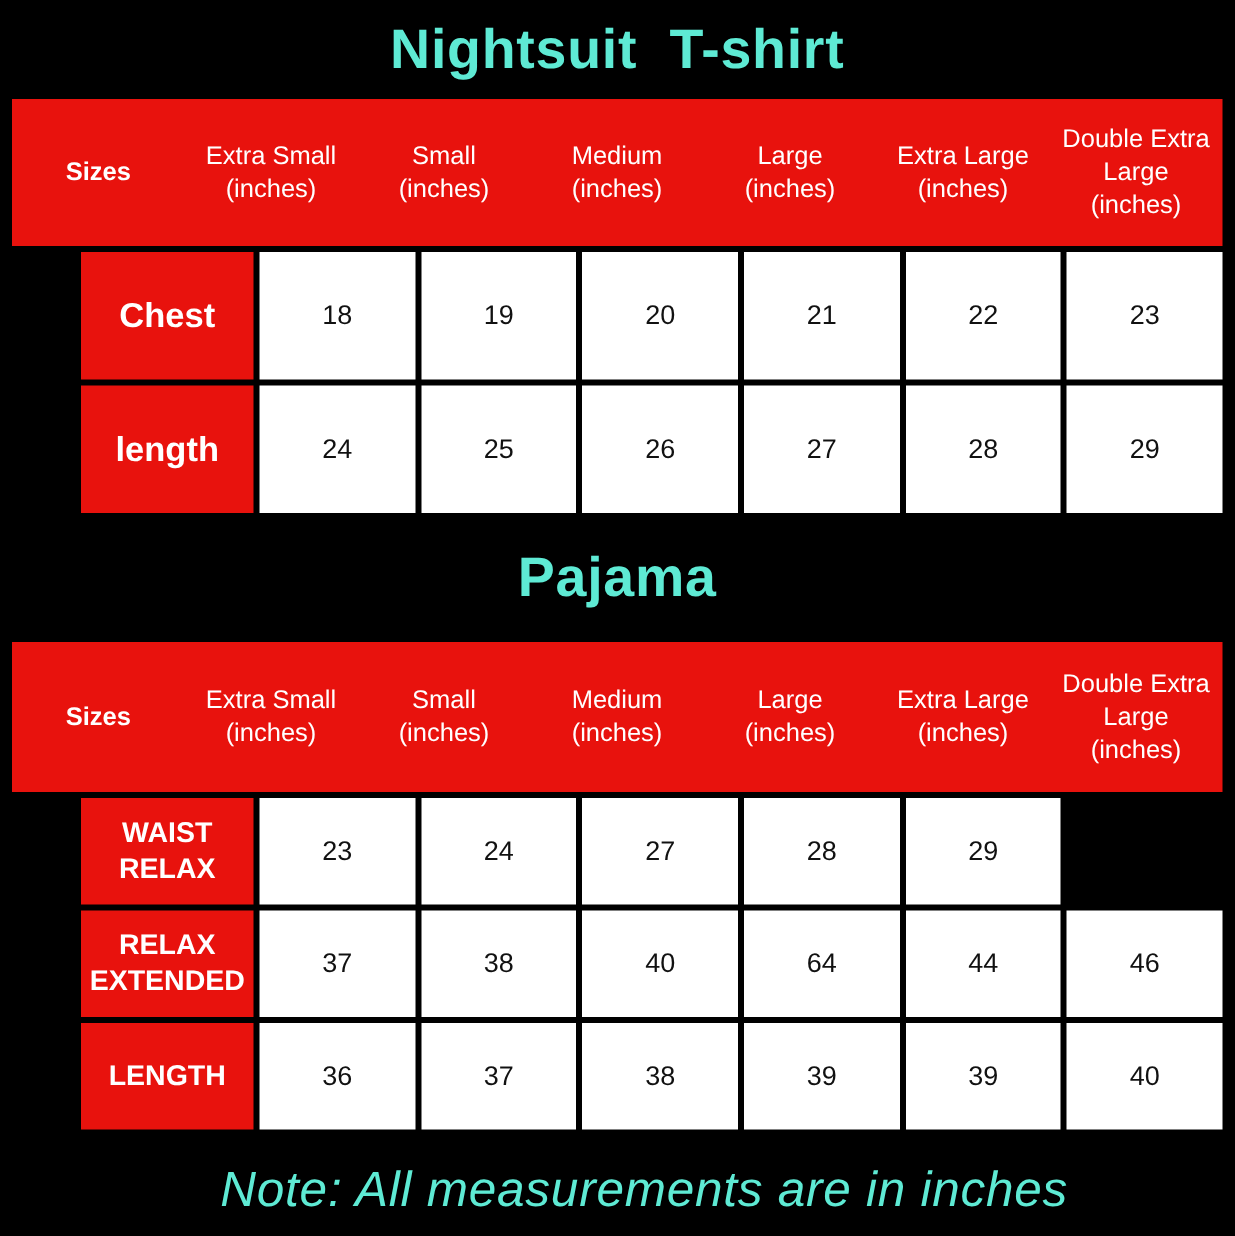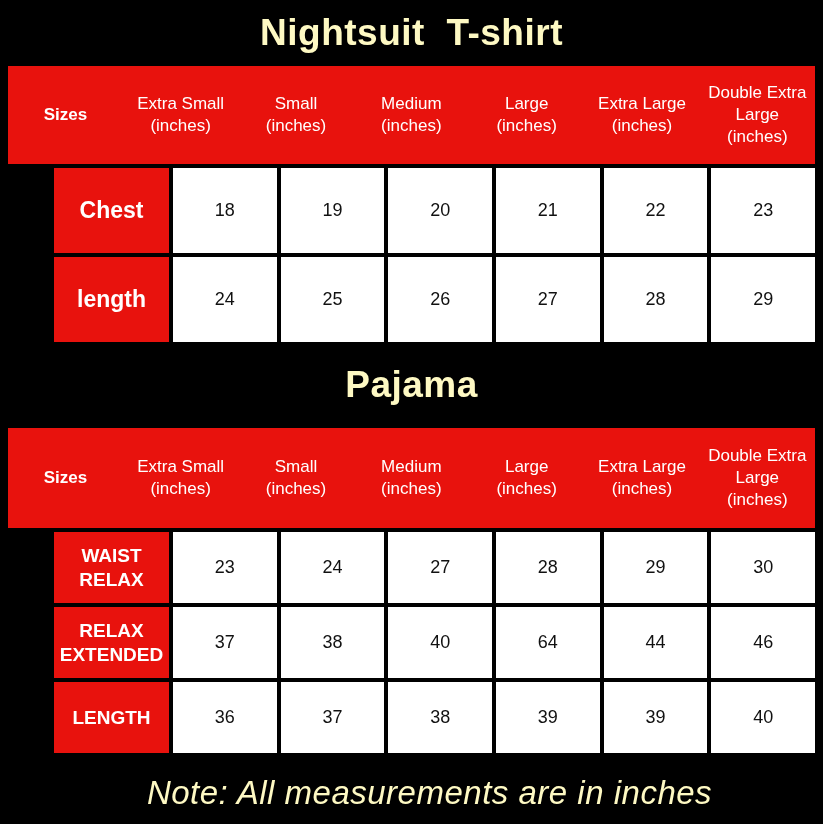--- a/index.html
+++ b/index.html
@@ -10,21 +10,21 @@
     width: 823px;
     height: 824px;
     background: #000000;
     font-family: "Liberation Sans", sans-serif;
     overflow: hidden;
   }
   .band {
     display: flex;
     align-items: center;
     justify-content: center;
-    color: #fef9c3;
+    color: #5eead4;
     border-radius: 16px;
   }
   .section-title {
     font-weight: bold;
     font-size: 37px;
     letter-spacing: 0.5px;
     white-space: pre;
   }
   .title-tshirt { height: 66px; }
   .title-pajama { height: 86px; }
@@ -138,21 +138,20 @@
       <div class="cell col-header-cell">Extra Large (inches)</div>
       <div class="cell col-header-cell">Double Extra Large (inches)</div>
     </div>
     <div class="row data-row pajama-data">
       <div class="cell label-cell">WAIST RELAX</div>
       <div class="cell value-cell">23</div>
       <div class="cell value-cell">24</div>
       <div class="cell value-cell">27</div>
       <div class="cell value-cell">28</div>
       <div class="cell value-cell">29</div>
-      <div class="cell value-cell">30</div>
     </div>
     <div class="row data-row pajama-data">
       <div class="cell label-cell">RELAX EXTENDED</div>
       <div class="cell value-cell">37</div>
       <div class="cell value-cell">38</div>
       <div class="cell value-cell">40</div>
       <div class="cell value-cell">64</div>
       <div class="cell value-cell">44</div>
       <div class="cell value-cell">46</div>
     </div>

